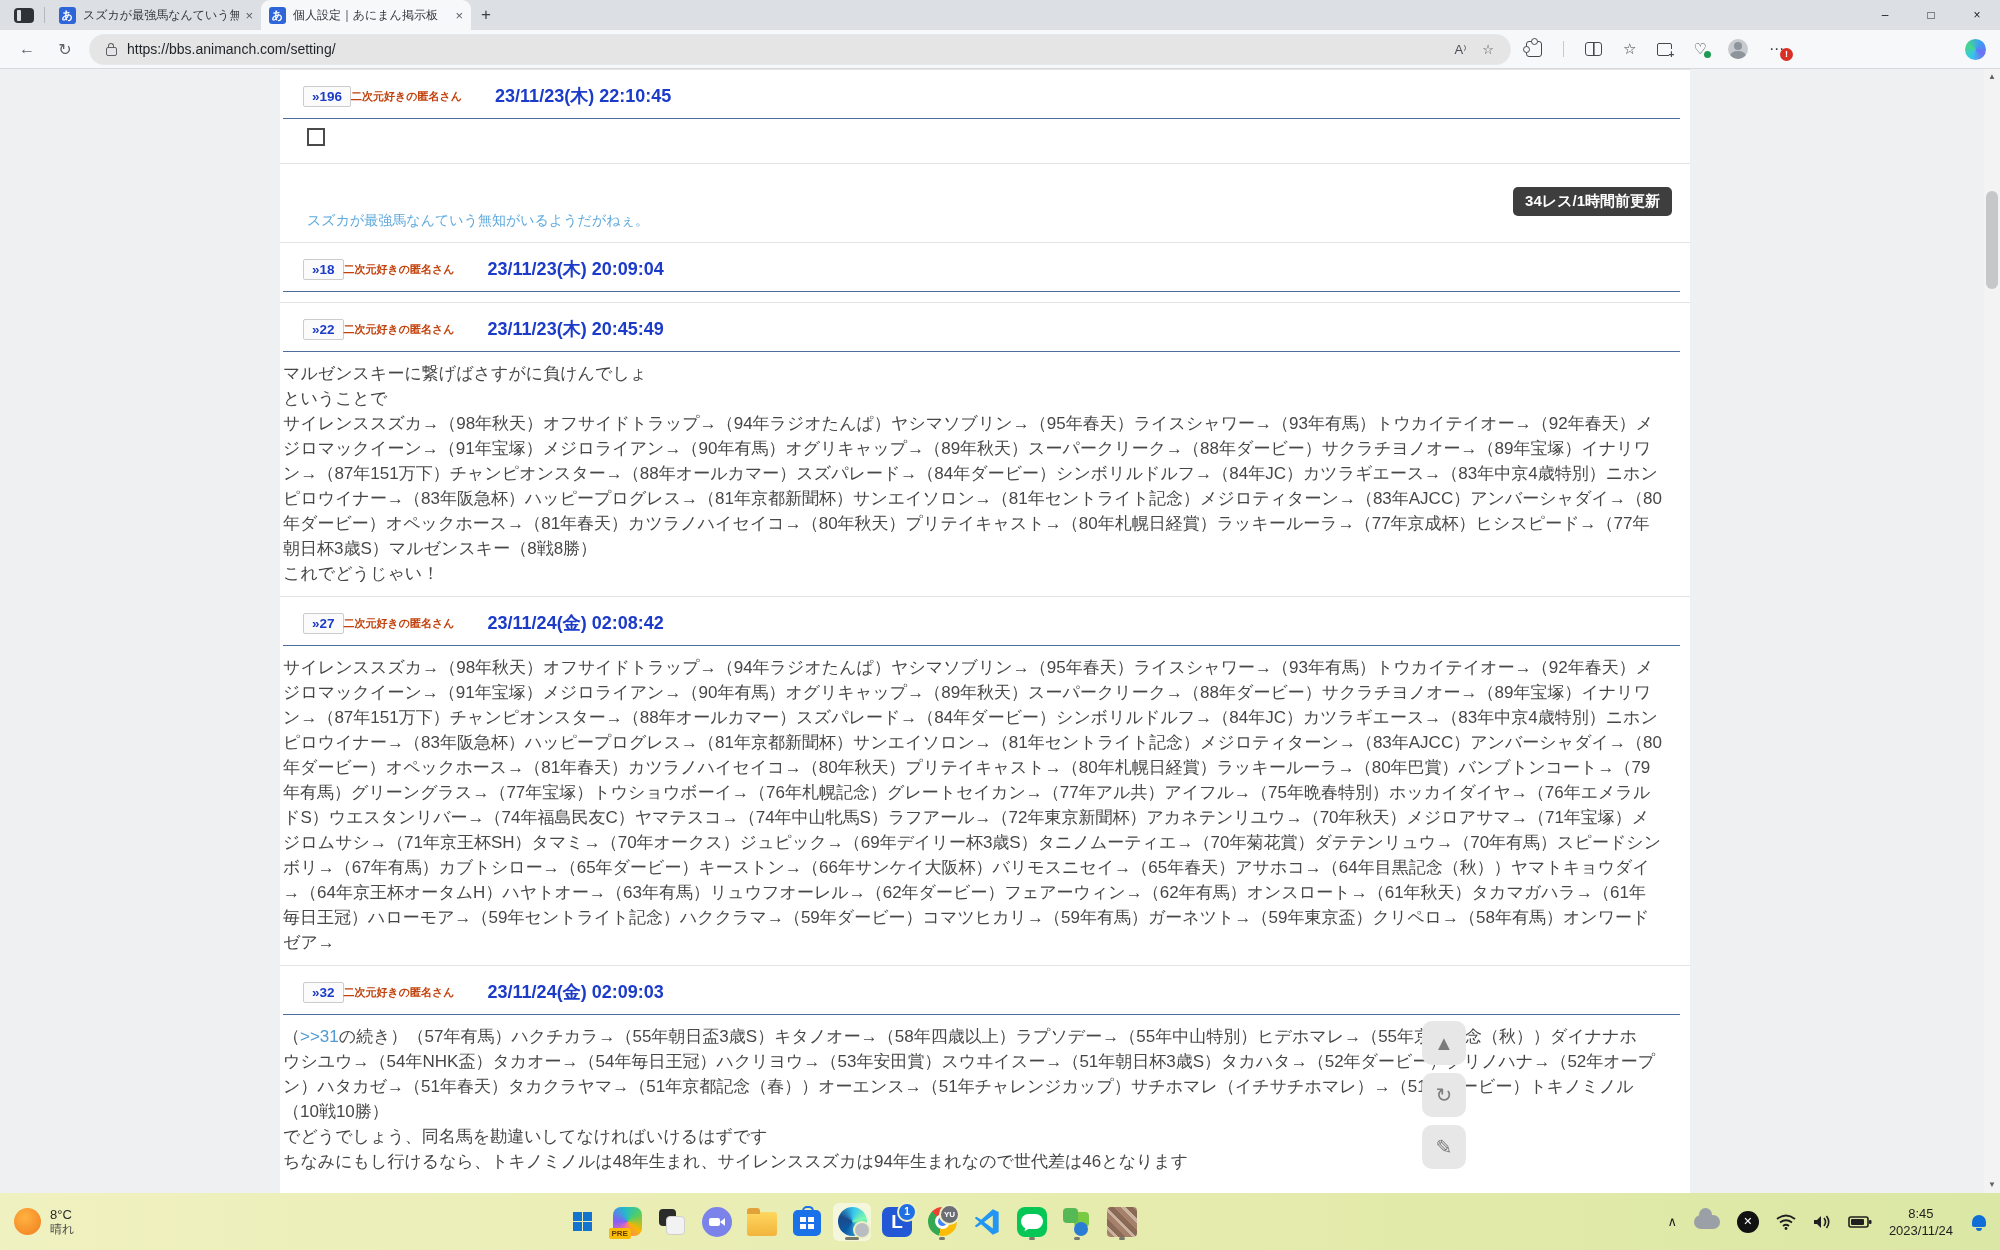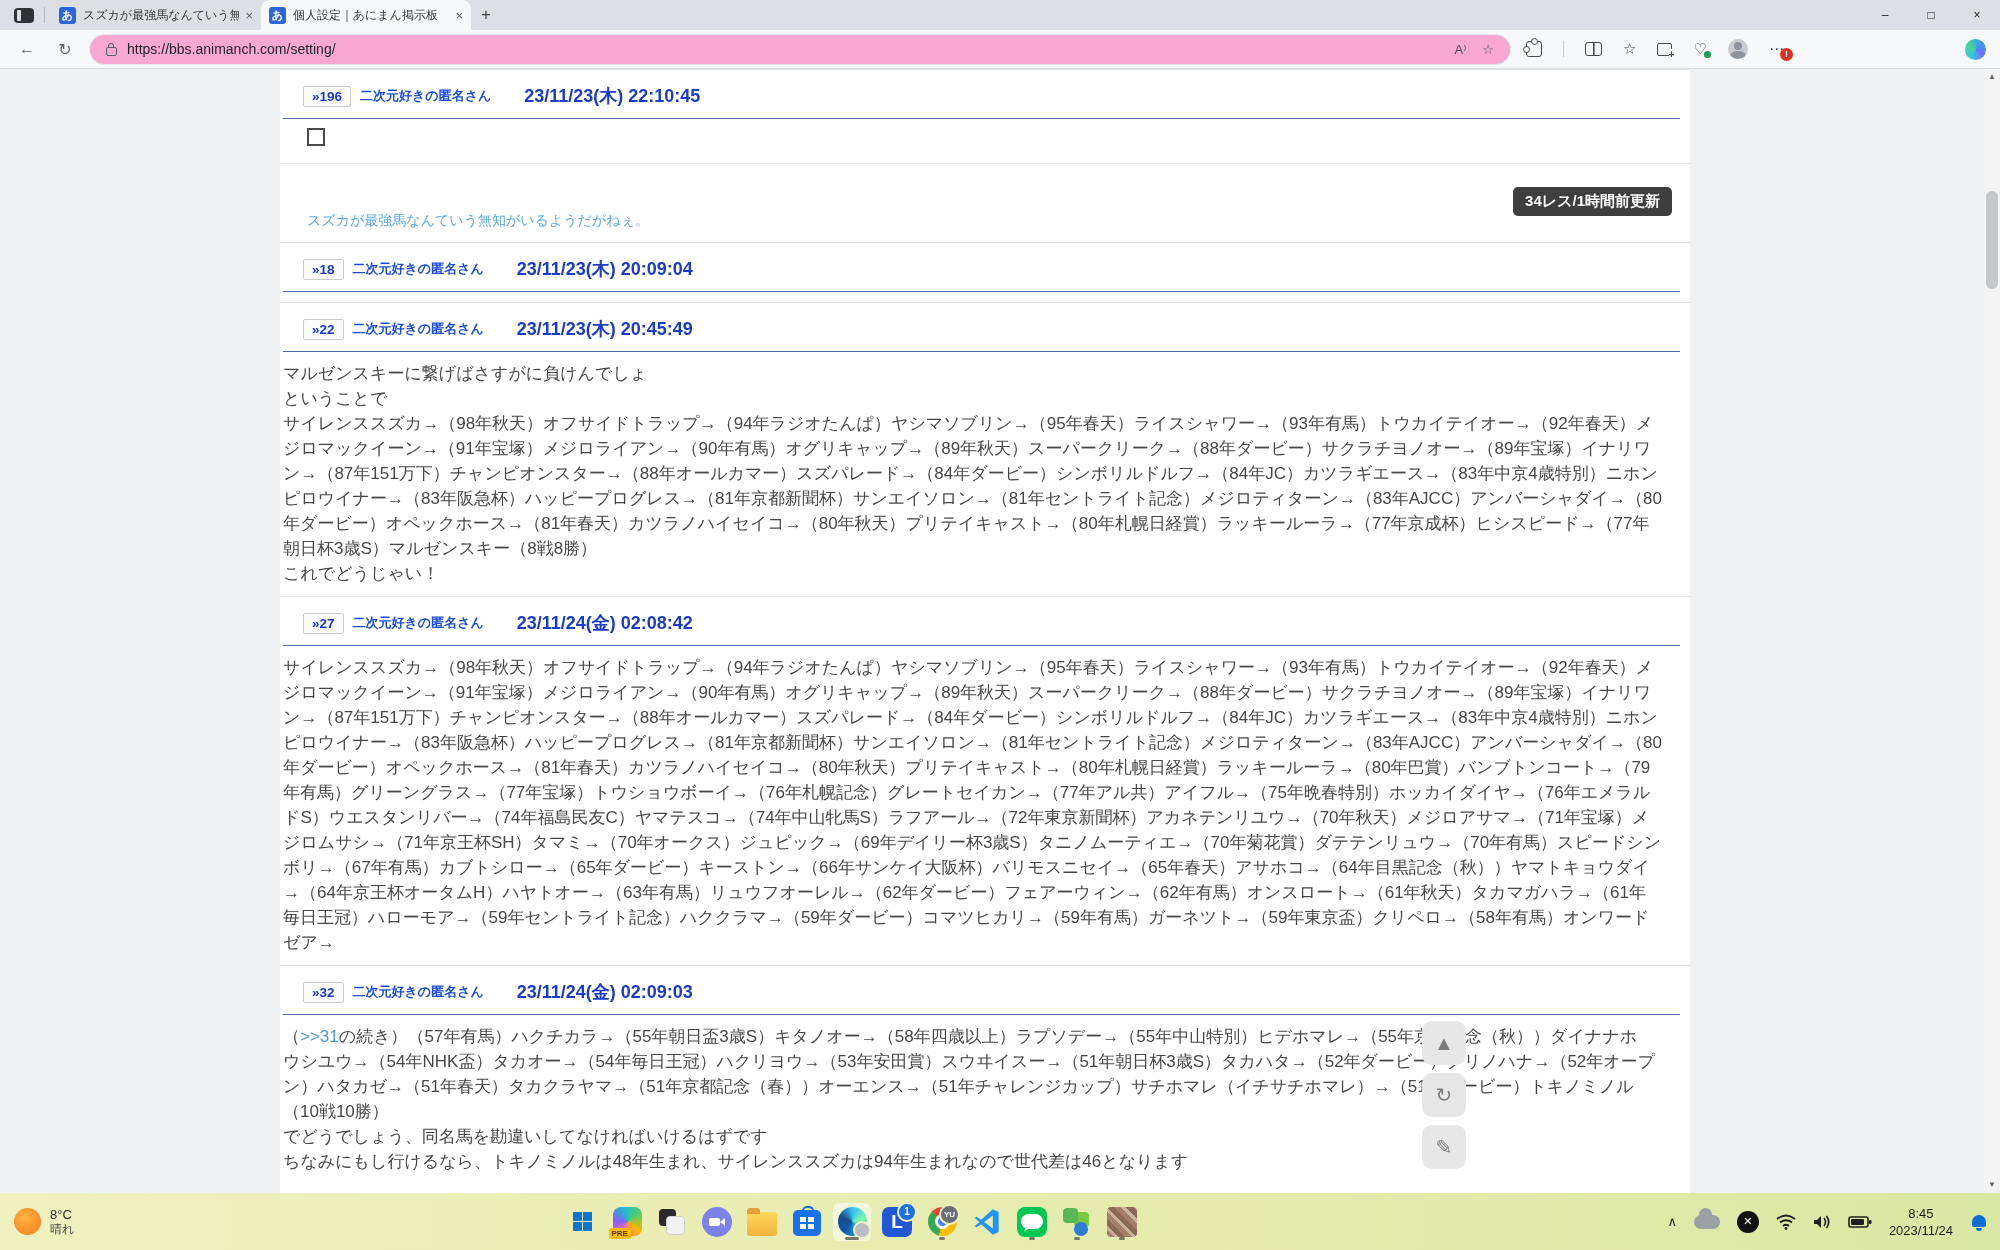--- a/index.html
+++ b/index.html
@@ -18,21 +18,21 @@
     text-align:center;flex:0 0 17px;margin-right:7px;font-weight:bold;}
   .tab-title{font-size:12px;color:#33373c;white-space:nowrap;overflow:hidden;flex:1;}
   .tab-close{font-size:13px;color:#5a5f66;margin-left:6px;cursor:default;}
   .newtab{font-size:17px;color:#3c4043;margin-left:10px;}
   .wincontrols{margin-left:auto;display:flex;align-items:center;height:30px;}
   .winbtn{width:46px;text-align:center;font-size:12px;color:#202124;line-height:30px;}
 
   .toolbar{position:absolute;top:30px;left:0;right:0;height:38px;background:#f7f8fa;
     border-bottom:1px solid #d7dadd;display:flex;align-items:center;}
   .navbtn{font-size:16px;color:#5f6368;margin-left:16px;width:22px;text-align:center;}
-  .urlbar{height:29px;background:#f9a8d4;border-radius:15px;margin-left:14px;flex:0 0 1420px;
+  .urlbar{height:29px;background:#e5e5e5;border-radius:15px;margin-left:14px;flex:0 0 1420px;
     display:flex;align-items:center;box-shadow:0 0 0 1px #e6e8ea;}
   .lock{width:9px;height:7px;border:1.5px solid #5f6368;border-radius:2px;margin:4px 10px 0 16px;position:relative;}
   .lock::before{content:"";position:absolute;left:1px;top:-5px;width:4px;height:4px;border:1.5px solid #5f6368;
     border-bottom:none;border-radius:4px 4px 0 0;}
   .url{font-size:14px;color:#1f2328;flex:1;}
   .pillicon{font-size:13px;color:#4a4e54;margin-right:16px;}
   .tool-icons{display:flex;align-items:center;margin-left:16px;gap:21px;}
   .ticon{font-size:15px;color:#3c4043;position:relative;line-height:18px;}
   .puzzle{width:14px;height:14px;border:1.6px solid #45494e;border-radius:3px;position:relative;}
   .puzzle::before{content:"";position:absolute;top:-4px;left:4px;width:5px;height:5px;border:1.6px solid #45494e;border-radius:50%;background:#f7f8fa;}
@@ -51,22 +51,22 @@
     color:#fff;font-size:9px;line-height:13px;text-align:center;font-weight:bold;}
   .copilot{width:21px;height:21px;border-radius:50%;margin:0 14px 0 2px;
     background:conic-gradient(from 30deg,#3aa0f3,#6e6ef7,#35c8e8,#47d78a,#3aa0f3);}
 
   
   .page{position:absolute;top:69px;left:0;right:0;bottom:57px;background:#eff0f1;overflow:hidden;}
   .content{position:absolute;left:280px;width:1410px;top:0;bottom:0;background:#fff;box-sizing:border-box;}
   .post{border-top:1px solid #e4e4e4;padding:14px 10px 10px 3px;}
   .post-header{border-bottom:1px solid #4d6da1;padding:0 0 10px 20px;display:flex;align-items:center;}
   .post-num{border:1px solid #ccc;background:#fbfbfb;color:#1b3bc8;font-weight:bold;font-size:13.5px;
-    padding:2px 8px;border-radius:2px;margin-right:9px;}
-  .post-name{color:#1d4ed8;font-weight:bold;font-size:13px;}
+    padding:2px 8px;border-radius:2px;}
+  .post-name{color:#c2410c;font-weight:bold;font-size:11px;}
   .post-date{color:#1b3bc8;font-weight:bold;font-size:18px;margin-left:33px;}
   .post-body{margin:9px 0 0 0;font-size:17px;line-height:25px;color:#474747;white-space:pre-line;}
   .placeholder-row{padding-left:24px;margin:9px 0 0 0;}
   .box-glyph{display:inline-block;width:14px;height:14px;border:2px solid #4a4a4a;}
   .mini-divider{border-top:1px solid #e4e4e4;margin:13px -10px 0 -3px;}
   .thread-link-row{display:flex;justify-content:space-between;align-items:center;padding:9px 8px 2px 24px;}
   .thread-link{color:#5ea9dd;font-size:14px;text-decoration:none;margin-top:39px;}
   .update-badge{background:#3e3e3e;color:#fff;font-weight:bold;font-size:15px;padding:5px 12px;border-radius:5px;white-space:nowrap;}
   .inline-link{color:#4f9ad2;text-decoration:none;}
 

